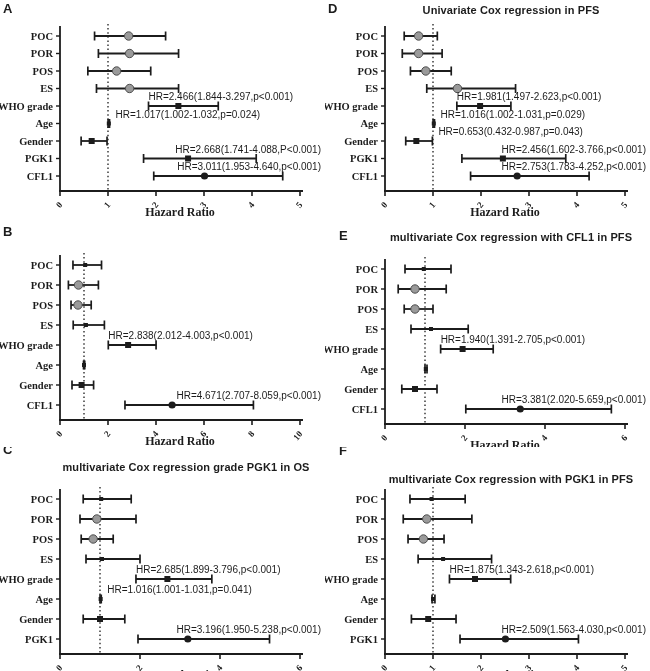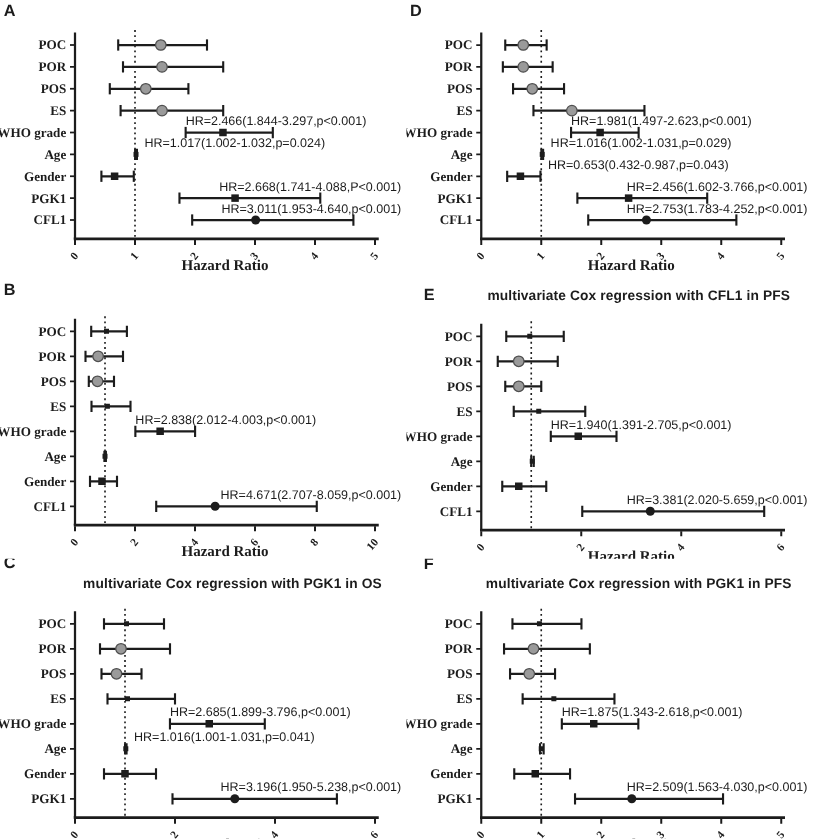--- a/index.html
+++ b/index.html
@@ -95,20 +95,21 @@
         <line x1="153.744" y1="176" x2="282.71999999999997" y2="176" stroke="#1c1c1c" stroke-width="1.8"></line>
         <line x1="153.744" y1="171.5" x2="153.744" y2="180.5" stroke="#1c1c1c" stroke-width="1.7"></line>
         <line x1="282.71999999999997" y1="171.5" x2="282.71999999999997" y2="180.5" stroke="#1c1c1c" stroke-width="1.7"></line>
         <circle cx="204.52800000000002" cy="176" r="3.6" fill="#1c1c1c"></circle>
         <text y="170" class="ann" x="321" text-anchor="end">HR=3.011(1.953-4.640,p&lt;0.001)</text>
       </svg>
   </div>
 
   <div class="panel">
     <div class="panel-letter">D</div>
+    <div class="panel-title">Univariate Cox regression in PFS</div>
     <svg class="plot-svg" width="325" height="223">
         <line x1="108" y1="24" x2="108" y2="190" stroke="#1c1c1c" stroke-width="1.3" stroke-dasharray="1.5 2.6"></line>
         <line x1="60" y1="26" x2="60" y2="191" stroke="#1c1c1c" stroke-width="1.8"></line>
         <line x1="59" y1="191" x2="303" y2="191" stroke="#1c1c1c" stroke-width="2.2"></line>
         <line x1="60" y1="192" x2="60" y2="196" stroke="#1c1c1c" stroke-width="1.6"></line>
         <text x="63" y="205" text-anchor="end" class="tickLbl" transform="rotate(-50 63 205)">0</text>
         <line x1="108" y1="192" x2="108" y2="196" stroke="#1c1c1c" stroke-width="1.6"></line>
         <text x="111" y="205" text-anchor="end" class="tickLbl" transform="rotate(-50 111 205)">1</text>
         <line x1="156" y1="192" x2="156" y2="196" stroke="#1c1c1c" stroke-width="1.6"></line>
         <text x="159" y="205" text-anchor="end" class="tickLbl" transform="rotate(-50 159 205)">2</text>
@@ -317,21 +318,21 @@
         <line x1="140.8" y1="176" x2="286.36" y2="176" stroke="#1c1c1c" stroke-width="1.8"></line>
         <line x1="140.8" y1="171.5" x2="140.8" y2="180.5" stroke="#1c1c1c" stroke-width="1.7"></line>
         <line x1="286.36" y1="171.5" x2="286.36" y2="180.5" stroke="#1c1c1c" stroke-width="1.7"></line>
         <circle cx="195.24" cy="176" r="3.6" fill="#1c1c1c"></circle>
         <text y="170" class="ann" x="321" text-anchor="end">HR=3.381(2.020-5.659,p&lt;0.001)</text>
       </svg>
   </div>
 
   <div class="panel">
     <div class="panel-letter" style="top:-5px;">C</div>
-    <div class="panel-title" style="top:14px;">multivariate Cox regression with PGK1 in OS</div>
+    <div class="panel-title" style="top:14px;">multivariate Cox regression grade PGK1 in OS</div>
     <svg class="plot-svg" width="325" height="223" style="top:16px;">
         <line x1="100" y1="24" x2="100" y2="190" stroke="#1c1c1c" stroke-width="1.3" stroke-dasharray="1.5 2.6"></line>
         <line x1="60" y1="26" x2="60" y2="191" stroke="#1c1c1c" stroke-width="1.8"></line>
         <line x1="59" y1="191" x2="303" y2="191" stroke="#1c1c1c" stroke-width="2.2"></line>
         <line x1="60" y1="192" x2="60" y2="196" stroke="#1c1c1c" stroke-width="1.6"></line>
         <text x="63" y="205" text-anchor="end" class="tickLbl" transform="rotate(-50 63 205)">0</text>
         <line x1="140" y1="192" x2="140" y2="196" stroke="#1c1c1c" stroke-width="1.6"></line>
         <text x="143" y="205" text-anchor="end" class="tickLbl" transform="rotate(-50 143 205)">2</text>
         <line x1="220" y1="192" x2="220" y2="196" stroke="#1c1c1c" stroke-width="1.6"></line>
         <text x="223" y="205" text-anchor="end" class="tickLbl" transform="rotate(-50 223 205)">4</text>
@@ -387,21 +388,21 @@
         <line x1="138" y1="176" x2="269.52000000000004" y2="176" stroke="#1c1c1c" stroke-width="1.8"></line>
         <line x1="138" y1="171.5" x2="138" y2="180.5" stroke="#1c1c1c" stroke-width="1.7"></line>
         <line x1="269.52000000000004" y1="171.5" x2="269.52000000000004" y2="180.5" stroke="#1c1c1c" stroke-width="1.7"></line>
         <circle cx="187.84000000000003" cy="176" r="3.6" fill="#1c1c1c"></circle>
         <text y="170" class="ann" x="321" text-anchor="end">HR=3.196(1.950-5.238,p&lt;0.001)</text>
       </svg>
   </div>
 
   <div class="panel">
     <div class="panel-letter" style="left:14px;top:-4px;">F</div>
-    <div class="panel-title" style="top:14px;text-align:center;">multivariate Cox regression with PGK1 in PFS</div>
+    <div class="panel-title" style="top:26px;text-align:center;">multivariate Cox regression with PGK1 in PFS</div>
     <svg class="plot-svg" width="325" height="223" style="top:16px;">
         <line x1="108" y1="24" x2="108" y2="190" stroke="#1c1c1c" stroke-width="1.3" stroke-dasharray="1.5 2.6"></line>
         <line x1="60" y1="26" x2="60" y2="191" stroke="#1c1c1c" stroke-width="1.8"></line>
         <line x1="59" y1="191" x2="303" y2="191" stroke="#1c1c1c" stroke-width="2.2"></line>
         <line x1="60" y1="192" x2="60" y2="196" stroke="#1c1c1c" stroke-width="1.6"></line>
         <text x="63" y="205" text-anchor="end" class="tickLbl" transform="rotate(-50 63 205)">0</text>
         <line x1="108" y1="192" x2="108" y2="196" stroke="#1c1c1c" stroke-width="1.6"></line>
         <text x="111" y="205" text-anchor="end" class="tickLbl" transform="rotate(-50 111 205)">1</text>
         <line x1="156" y1="192" x2="156" y2="196" stroke="#1c1c1c" stroke-width="1.6"></line>
         <text x="159" y="205" text-anchor="end" class="tickLbl" transform="rotate(-50 159 205)">2</text>

